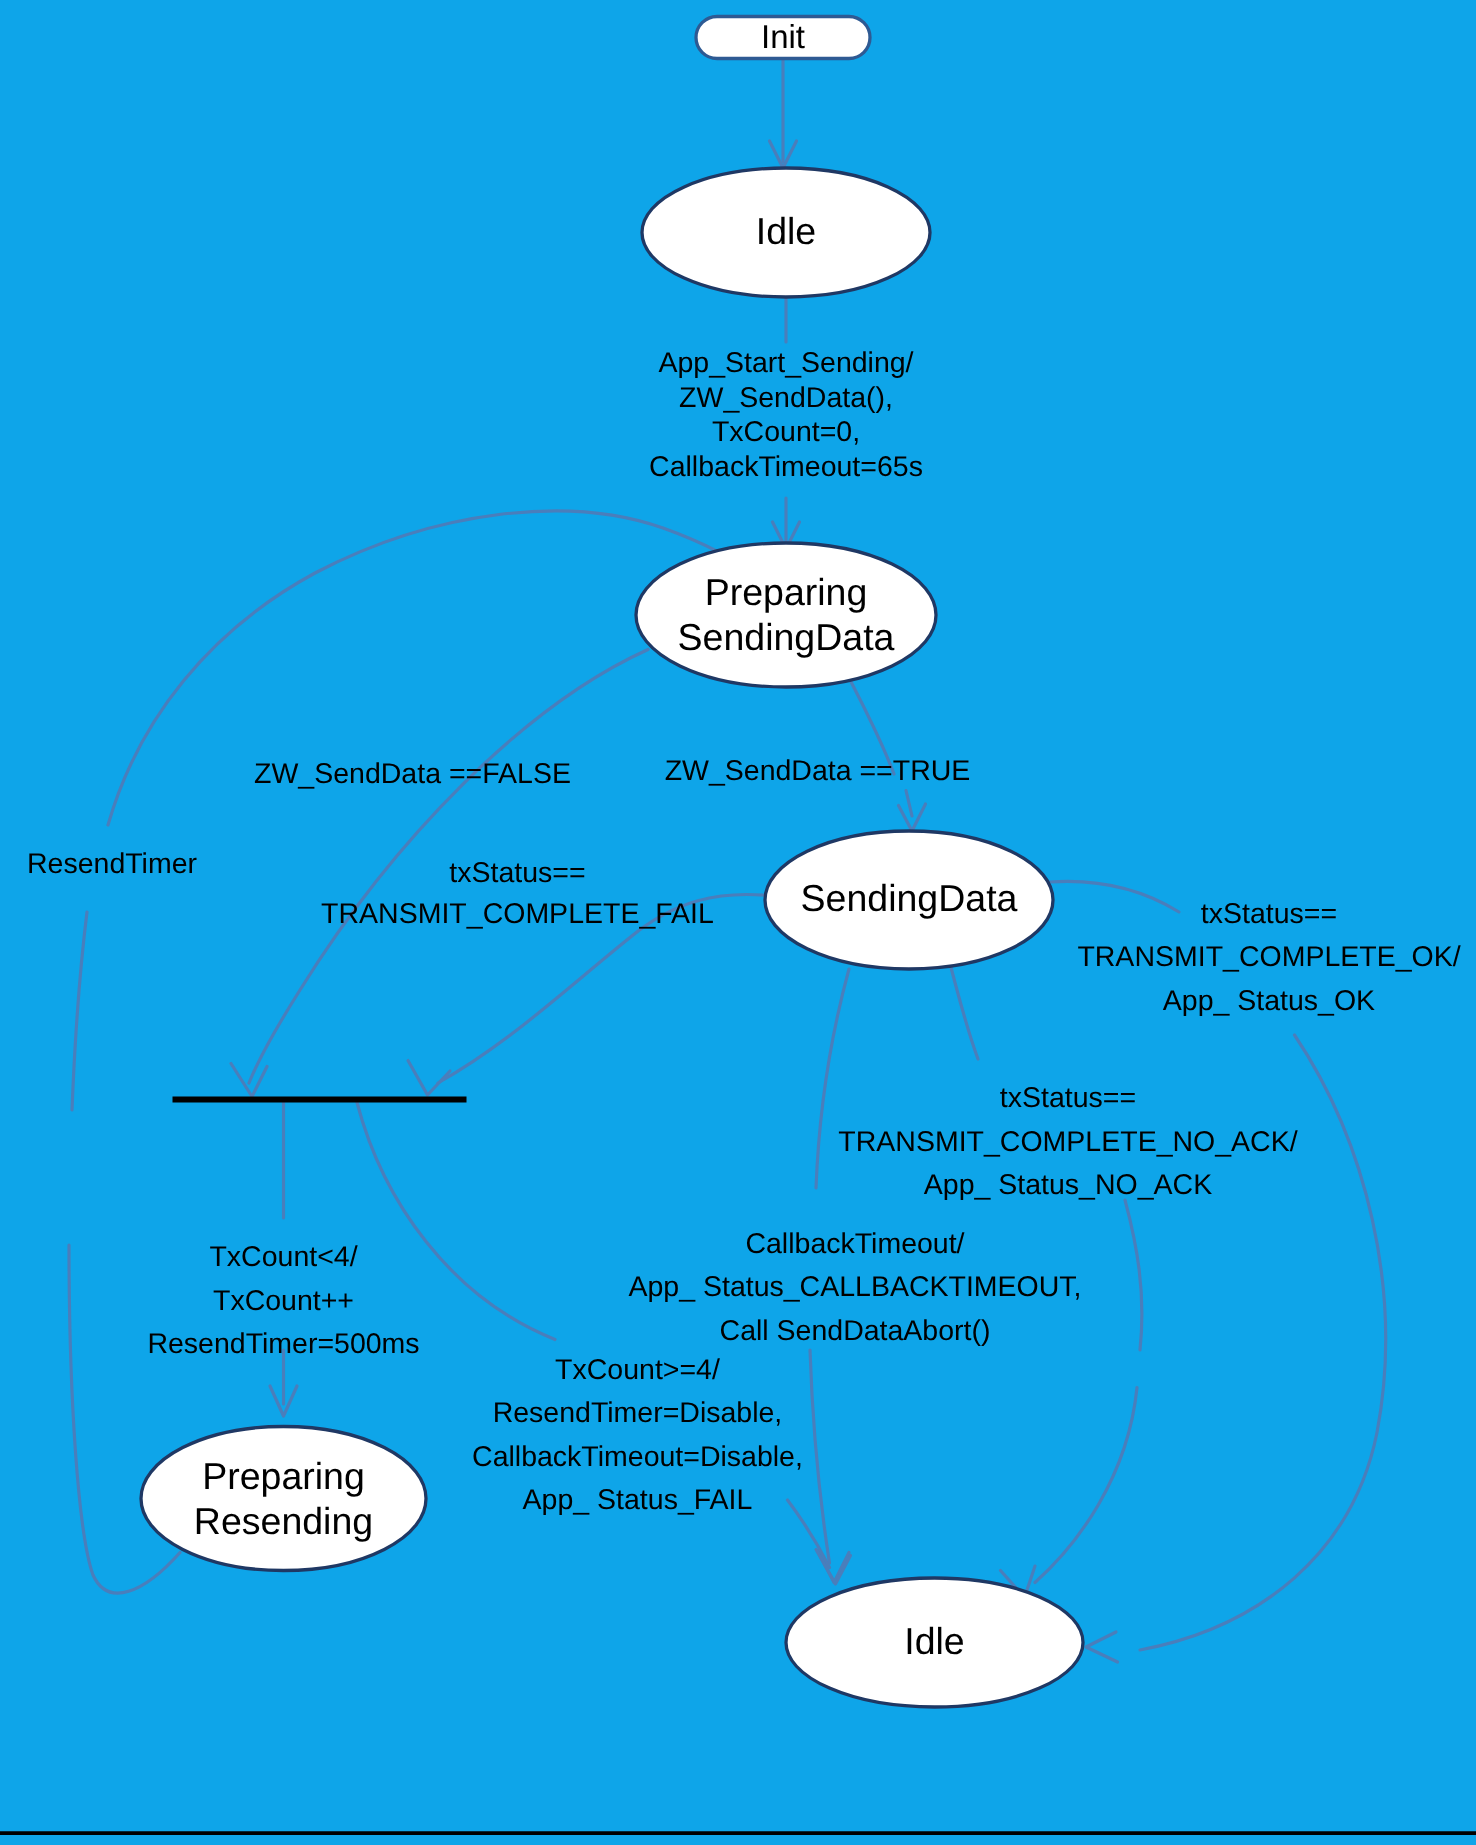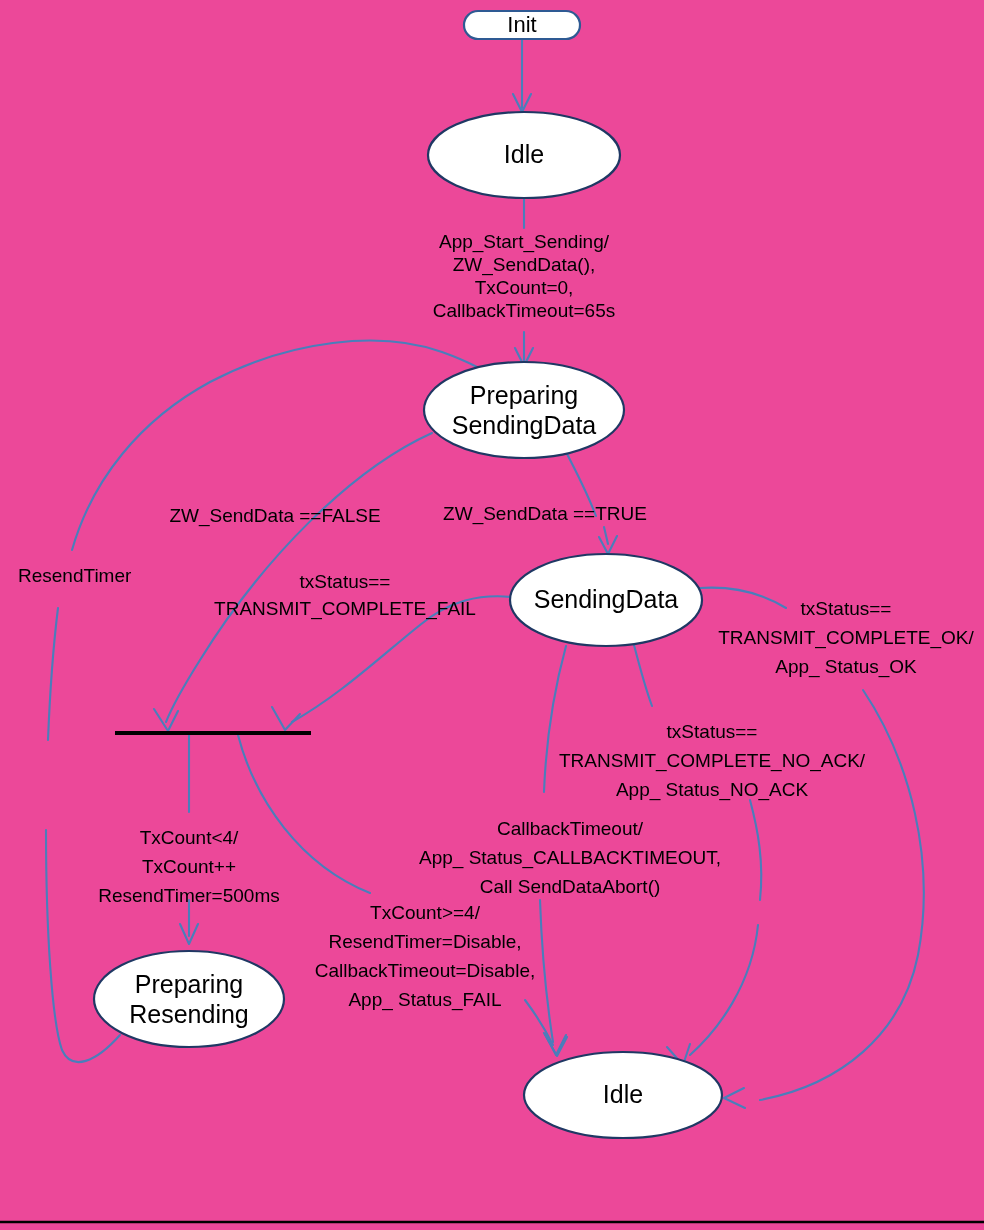--- a/index.html
+++ b/index.html
@@ -8,21 +8,21 @@
     padding: 0;
     background: #ffffff;
   }
   body {
     font-family: "Liberation Sans", sans-serif;
   }
   #diagram-root {
     position: relative;
     width: 984px;
     height: 1230px;
-    background: #ec4899;
+    background: #0ea5e9;
     overflow: hidden;
   }
   svg.diagram-canvas {
     display: block;
     width: 984px;
     height: 1230px;
   }
   .state-ellipse {
     fill: #ffffff;
     stroke: #1F3864;

